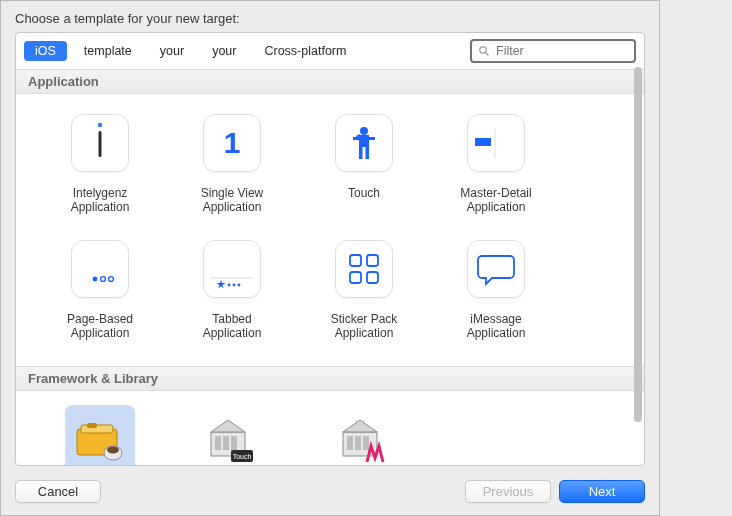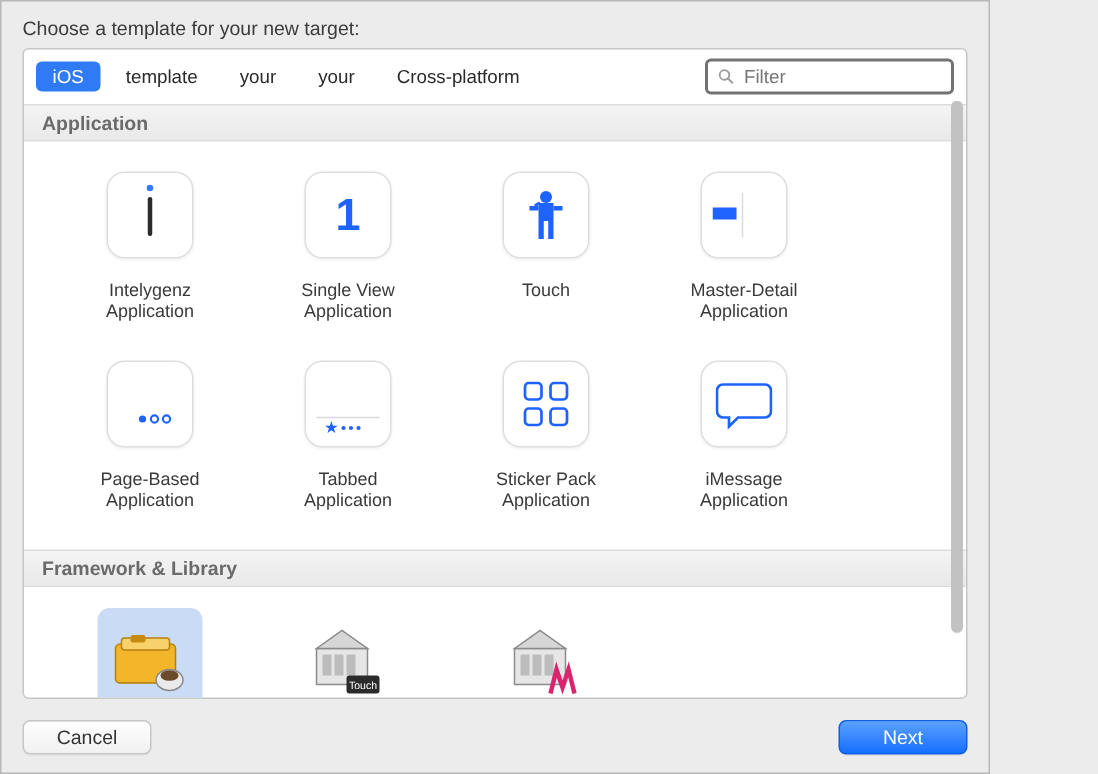--- a/index.html
+++ b/index.html
@@ -386,16 +386,17 @@
 
     <div class="scrollbar">
       <div class="scrollthumb"></div>
     </div>
 
   </div>
 
   <div class="footer">
     <div class="btn">Cancel</div>
     <div class="spacer"></div>
+    <div class="btn disabled">Previous</div>
     <div class="btn primary">Next</div>
   </div>
 
 </div>
 
 </body></html>

